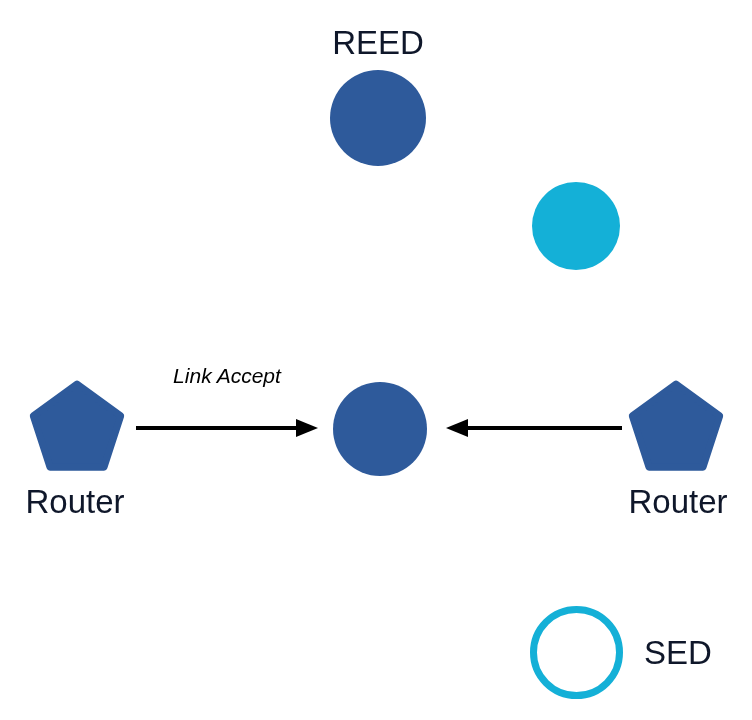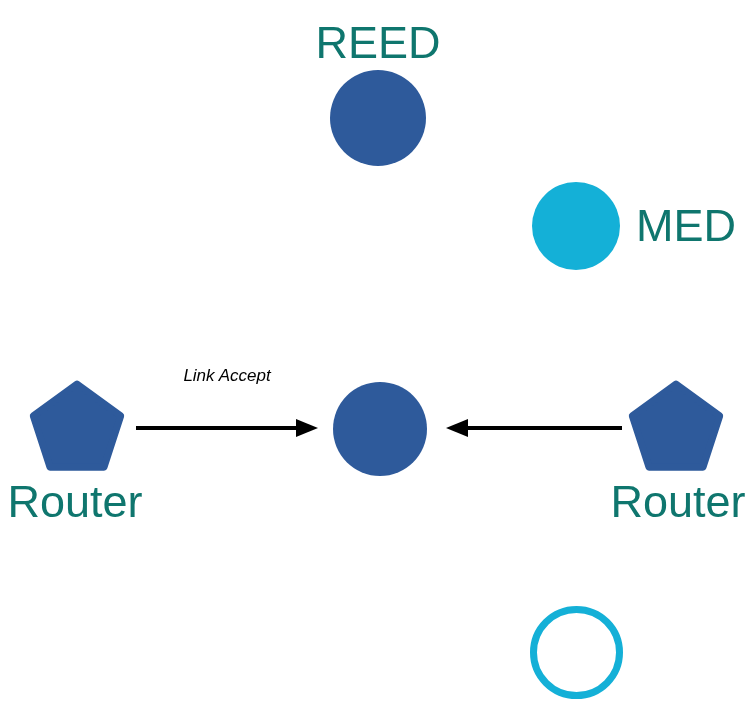--- a/index.html
+++ b/index.html
@@ -13,50 +13,49 @@
     height: 720px;
     background: #ffffff;
     font-family: "Liberation Sans", "DejaVu Sans", sans-serif;
     color: #000000;
     overflow: hidden;
   }
   .abs { position: absolute; }
   svg { overflow: visible; display: block; }
   .node-label {
     position: absolute;
-    font-size: 45px;
+    font-size: 33px;
     line-height: 38px;
-    color: #0f766e;
+    color: #0f172a;
     white-space: nowrap;
   }
   .centered-x { transform: translateX(-50%); }
   .edge-label {
     position: absolute;
-    font-size: 17px;
+    font-size: 21px;
     line-height: 25px;
     font-style: italic;
     text-align: center;
     color: #000000;
     white-space: nowrap;
   }
 </style>
 </head>
 <body>
 
 <div class="canvas">
 
   <div class="node-label centered-x" style="left:378px; top:24px;">REED</div>
   <svg class="abs" style="left:330px; top:70px;" width="96" height="96" viewBox="0 0 96 96">
     <circle cx="48" cy="48" r="48" fill="#2e5a9b"></circle>
   </svg>
 
   <svg class="abs" style="left:532px; top:182px;" width="88" height="88" viewBox="0 0 88 88">
     <circle cx="44" cy="44" r="44" fill="#14b0d7"></circle>
   </svg>
-  <div class="node-label" style="left:636px; top:207px;">MED</div>
 
   <svg class="abs" style="left:31px; top:383px;" width="92" height="85" viewBox="0 0 92 85">
     <polygon points="46,1 89.7,32.8 73,84.2 19,84.2 2.3,32.8" stroke-width="7" stroke-linejoin="round" fill="#2e5a9b" stroke="#2e5a9b"></polygon>
   </svg>
   <div class="node-label centered-x" style="left:75px; top:483px;">Router</div>
 
   <div class="edge-label centered-x" style="left:227px; top:363px;">
     <div>Link Accept</div>
   </div>
 
@@ -75,14 +74,15 @@
   </svg>
 
   <svg class="abs" style="left:630px; top:383px;" width="92" height="85" viewBox="0 0 92 85">
     <polygon points="46,1 89.7,32.8 73,84.2 19,84.2 2.3,32.8" stroke-width="7" stroke-linejoin="round" fill="#2e5a9b" stroke="#2e5a9b"></polygon>
   </svg>
   <div class="node-label centered-x" style="left:678px; top:483px;">Router</div>
 
   <svg class="abs" style="left:530px; top:606px;" width="93" height="93" viewBox="0 0 93 93">
     <circle cx="46.5" cy="46.5" r="43" fill="none" stroke-width="7" stroke="#14b0d7"></circle>
   </svg>
+  <div class="node-label" style="left:644px; top:634px;">SED</div>
 
 </div>
 
 </body></html>

